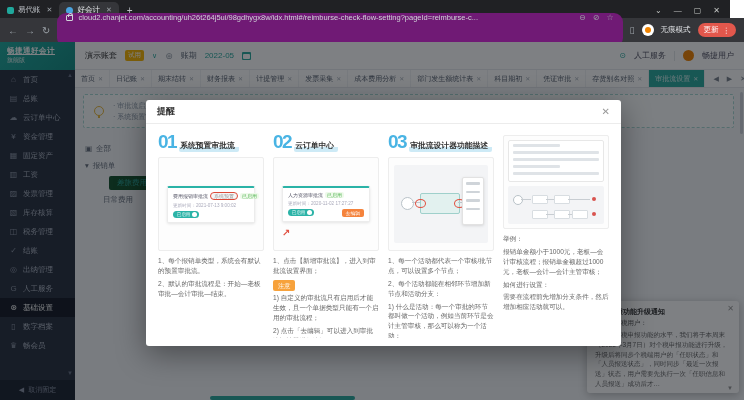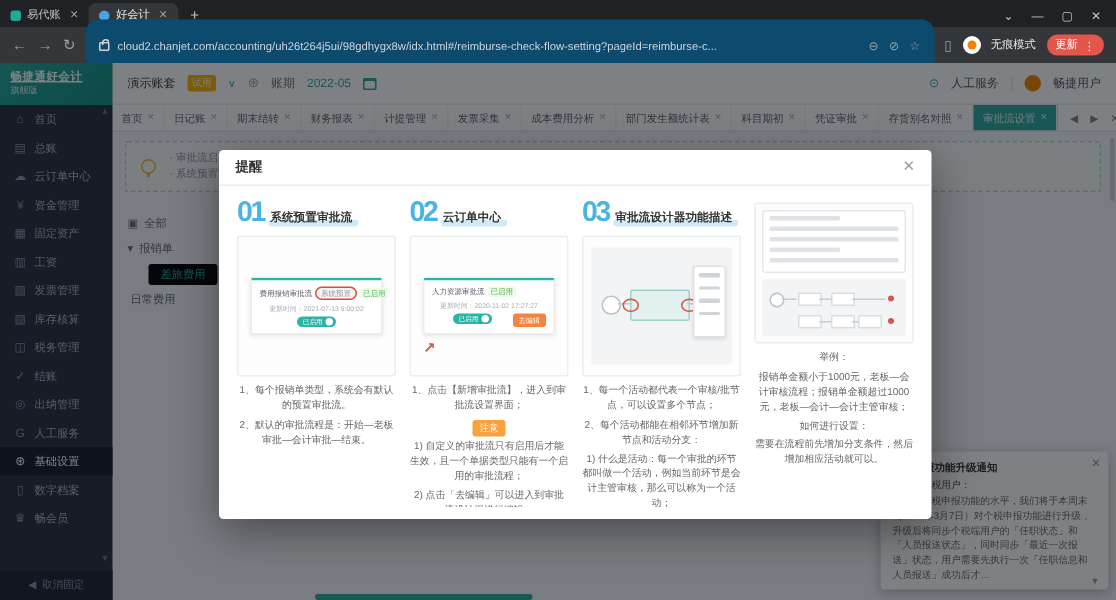--- a/index.html
+++ b/index.html
@@ -1,31 +1,31 @@
 <!DOCTYPE html>
 <html><head>
 <meta charset="utf-8">
 <style>
   html,body{margin:0;padding:0;}
   body{width:744px;height:400px;position:relative;overflow:hidden;background:#fff;
        font-family:"Liberation Sans","DejaVu Sans",sans-serif;-webkit-font-smoothing:antialiased;}
   
-  .tabstrip{position:absolute;top:0;left:0;right:0;height:18px;background:#202124;display:flex;align-items:flex-end;}
+  .tabstrip{position:absolute;top:0;left:0;right:14px;height:18px;background:#202124;display:flex;align-items:flex-end;}
   .ctab{height:16px;display:flex;align-items:center;gap:4px;padding:0 7px;color:#bdc1c6;font-size:7.5px;
         max-width:128px;border-radius:5px 5px 0 0;white-space:nowrap;overflow:hidden;}
   .ctab .fav{width:7px;height:7px;border-radius:2px;background:#1fa89c;flex:0 0 auto;}
   .ctab .favc{border-radius:50%;background:#4aa3df;}
   .ctab .lbl{overflow:hidden;text-overflow:ellipsis;}
   .ctab .x{color:#9aa0a6;font-size:7px;margin-left:2px;}
   .ctab.active{background:#35363a;color:#e8eaed;}
   .newtab{color:#bdc1c6;font-size:10px;margin:0 8px 2px;}
   .winctl{margin-left:auto;display:flex;gap:12px;align-items:center;color:#c4c7c5;font-size:8px;padding:0 10px 3px;}
   .addrbar{position:absolute;top:18px;left:0;right:0;height:24px;background:#35363a;display:flex;align-items:center;gap:7px;padding:0 8px;}
   .navic{color:#9aa0a6;font-size:10px;}
-  .urlpill{flex:1;height:34px;background:#0c4a6e;border-radius:9px;display:flex;align-items:center;gap:5px;
+  .urlpill{flex:1;height:34px;background:#701a75;border-radius:9px;display:flex;align-items:flex-start;gap:5px;
            padding:0 9px;color:#cfd3d8;font-size:7.5px;white-space:nowrap;overflow:hidden;}
   .lock{width:5px;height:4px;border:1px solid #cfd3d8;border-radius:1px;position:relative;margin-top:2px;}
   .lock:before{content:"";position:absolute;top:-3px;left:0.5px;width:3px;height:3px;border:1px solid #cfd3d8;border-bottom:none;border-radius:3px 3px 0 0;}
   .urlic{margin-left:auto;display:flex;gap:7px;color:#9aa0a6;font-size:8px;}
   .chromeR{display:flex;align-items:center;gap:7px;color:#e8eaed;font-size:7.5px;}
   .avat{width:12px;height:12px;border-radius:50%;background:#fff;position:relative;}
   .avat:after{content:"";position:absolute;inset:3px;border-radius:50%;background:#f08300;}
   .updatepill{background:#e2574c;color:#fff;border-radius:8px;padding:2px 6px;font-size:7.5px;display:flex;gap:4px;align-items:center;}
   
   .app{position:absolute;top:42px;left:0;right:0;bottom:0;background:#f4f6f8;}
@@ -61,40 +61,40 @@
   .sfoot{position:absolute;bottom:0;left:0;right:0;height:20px;background:#1d2431;display:flex;align-items:center;justify-content:center;gap:4px;color:#8a93a6;font-size:7px;}
   
   .content{position:absolute;top:46px;left:75px;right:0;bottom:0;background:#f4f6f8;}
   .tipbox{position:absolute;top:6px;left:8px;right:10px;height:34px;border:1px dashed #a8d8d3;background:#fbfdfd;
           border-radius:2px;display:flex;align-items:center;gap:9px;padding:0 10px;box-sizing:border-box;}
   .bulb{width:8px;height:8px;border-radius:50%;border:1px solid #e8b93e;position:relative;}
   .bulb:after{content:"";position:absolute;left:2.5px;bottom:-3px;width:2px;height:3px;background:#e8b93e;}
   .tiplines{font-size:7px;color:#8a97a5;line-height:1.6;}
   .tree{position:absolute;top:52px;left:10px;width:90px;font-size:7.5px;color:#67707d;}
   .tree .row{height:17px;display:flex;align-items:center;gap:4px;}
-  .tree .selch{background:#000000;color:#2ba99e;border-radius:2px;padding:2px 8px;margin-left:14px;}
-  .tree .plain{margin-left:2px;}
+  .tree .selch{background:#14532d;color:#2ba99e;border-radius:2px;padding:2px 8px;margin-left:24px;}
+  .tree .plain{margin-left:18px;}
   .vscroll{position:absolute;top:4px;right:1px;width:3px;height:42px;background:#ccd2da;border-radius:2px;}
   .hscroll{position:absolute;bottom:0;left:210px;width:145px;height:4px;background:#2ba99e;border-radius:2px;z-index:2;}
   
   .notif{position:absolute;right:5px;bottom:7px;width:152px;height:92px;background:#fff;border-radius:3px;
          box-shadow:0 2px 8px rgba(0,0,0,.25);padding:6px 8px;box-sizing:border-box;font-size:6.5px;color:#555;overflow:hidden;}
   .notif .nx{position:absolute;top:3px;right:5px;color:#999;font-size:8px;}
   .notif .nt{font-weight:bold;font-size:7px;color:#333;margin-bottom:2px;}
   .notif .ng{margin-bottom:2px;}
   .notif .nb{line-height:1.5;color:#666;}
   .notif .ndown{position:absolute;bottom:2px;right:6px;color:#999;font-size:6px;}
   
   .overlay{position:absolute;inset:0;background:rgba(8,12,18,.52);z-index:5;}
   .modal{position:absolute;left:146px;top:58px;width:475px;height:246px;background:#fff;border-radius:3px;
          box-shadow:0 8px 30px rgba(0,0,0,.4);z-index:6;}
   .mhead{height:24px;border-bottom:1px solid #ececec;display:flex;align-items:center;padding:0 11px;box-sizing:border-box;}
   .mhead .t{font-size:9px;font-weight:bold;color:#333;}
   .mhead .x{margin-left:auto;color:#999;font-size:10px;}
-  .mbody{display:flex;gap:9px;padding:8px 12px 0;box-sizing:border-box;height:214px;overflow:hidden;text-align:center;}
+  .mbody{display:flex;gap:9px;padding:8px 12px 0;box-sizing:border-box;height:214px;overflow:hidden;}
   .mcol{flex:1;min-width:0;}
   .colhead{display:flex;align-items:baseline;gap:3px;height:22px;}
   .mnum{font-size:19px;font-weight:bold;color:#49b4e4;letter-spacing:-1.5px;line-height:1;}
   .mtit{font-size:7.8px;font-weight:bold;color:#333;background:linear-gradient(180deg,transparent 62%,#cdeaf6 62%);
         padding:0 4px 1px 1px;border-radius:2px;white-space:nowrap;}
   .mfig{height:92px;border:1px solid #ededed;background:#fdfdfd;border-radius:2px;margin:3px 0 5px;
         display:flex;align-items:center;justify-content:center;position:relative;overflow:hidden;}
   .mtext{font-size:6.6px;color:#666;line-height:1.5;overflow:hidden;}
   .mtext p{margin:0 0 3px;}
   .notebadge{display:inline-block;background:#f7a23c;color:#fff;border-radius:2px;padding:1px 5px;font-size:6.2px;margin:1px 0 2px;}

